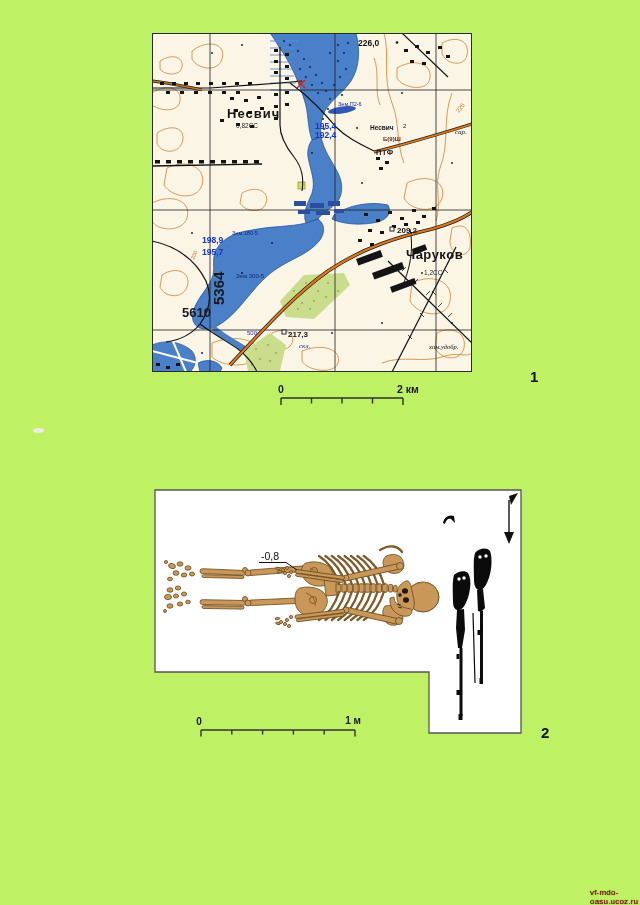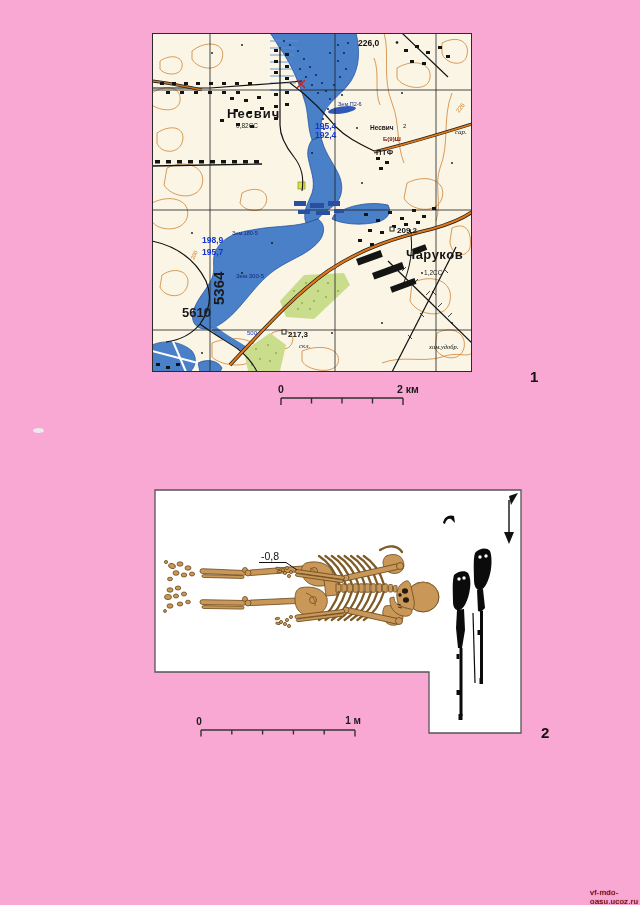--- a/index.html
+++ b/index.html
@@ -1,16 +1,16 @@
 <!DOCTYPE html>
 <html><head>
 <meta charset="utf-8">
 <style>
   html,body{margin:0;padding:0;background:#ffffff;}
-  #canvas{position:relative;width:640px;height:905px;background:#f9a8d4;overflow:hidden;
+  #canvas{position:relative;width:640px;height:905px;background:#bef264;overflow:hidden;
           font-family:"Liberation Sans",sans-serif;}
   svg{position:absolute;display:block;}
   svg text{font-family:"Liberation Sans",sans-serif;}
   .ital{font-family:"Liberation Serif",serif;font-style:italic;}
   .fig-number{position:absolute;font-size:15px;font-weight:700;color:#111;}
   .watermark{position:absolute;left:546px;top:888px;font-size:8px;font-weight:400;
              color:#8b1510;letter-spacing:.2px;text-shadow:0 0 1px #40060a;padding-left:44px;}
   .smudge{position:absolute;left:33px;top:428px;width:11px;height:5px;background:#ebebeb;
           border-radius:50%;}
 </style>

